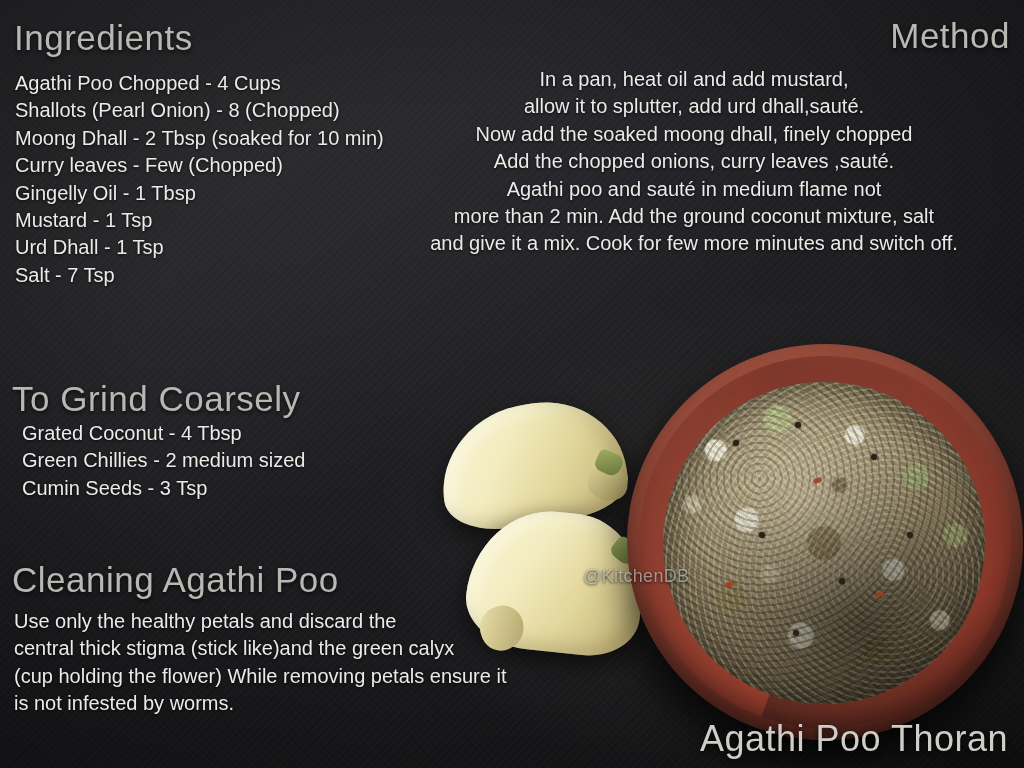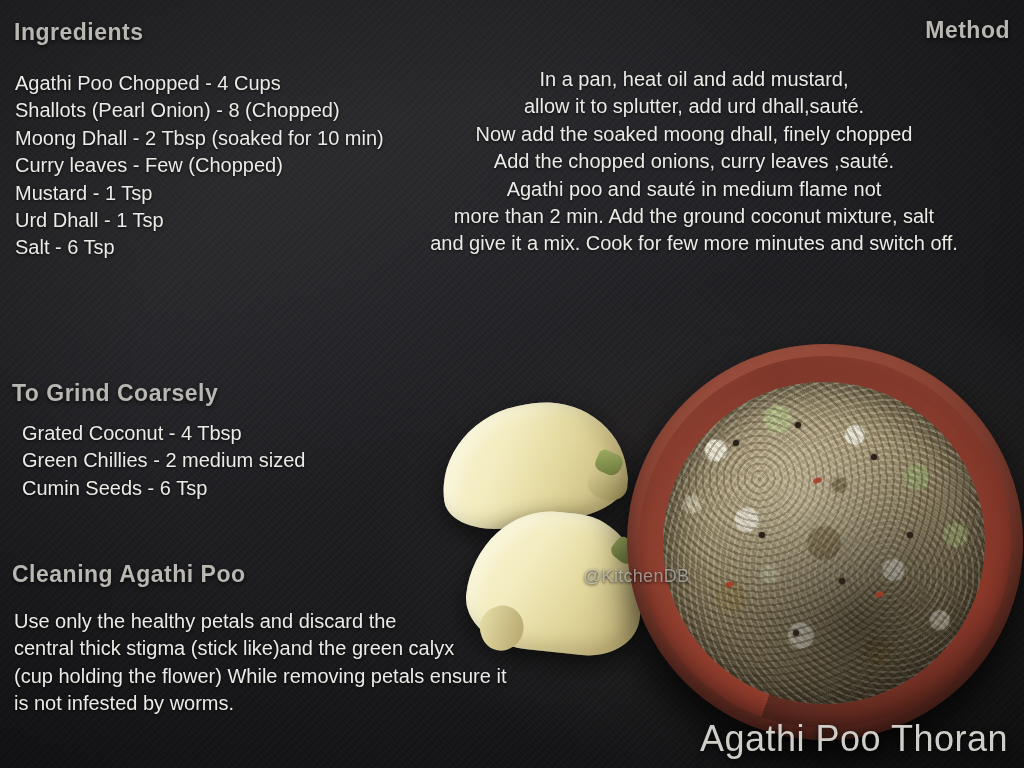--- a/index.html
+++ b/index.html
@@ -36,22 +36,22 @@
     inset: 0;
     background: radial-gradient(ellipse 80% 80% at 50% 50%, rgba(0,0,0,0) 45%, rgba(0,0,0,0.45) 100%);
     pointer-events: none;
   }
 
   .layer { position: absolute; z-index: 5; }
 
   
   .heading {
     color: #b9b7b2;
-    font-size: 23px;
-    font-weight: 700;
+    font-size: 35px;
+    font-weight: 400;
     letter-spacing: 0.5px;
     line-height: 1.05;
     text-shadow: 0 2px 4px rgba(0,0,0,0.7);
     white-space: nowrap;
   }
 
   .body-text {
     color: #eceae6;
     font-size: 20px;
     line-height: 1.37;
@@ -287,30 +287,31 @@
       <div class="chilli-fleck" style="left:62px;  top:200px;"></div>
     </div>
   </div>
 
   <div class="layer heading" id="ingredients-heading">Ingredients</div>
   <div class="layer body-text" id="ingredients-list">
     <div>Agathi Poo Chopped - 4 Cups</div>
     <div>Shallots (Pearl Onion) - 8 (Chopped)</div>
     <div>Moong Dhall - 2 Tbsp (soaked for 10 min)</div>
     <div>Curry leaves - Few (Chopped)</div>
+    <div>Gingelly Oil - 1 Tbsp</div>
     <div>Mustard - 1 Tsp</div>
     <div>Urd Dhall - 1 Tsp</div>
-    <div>Salt - 6 Tsp</div>
+    <div>Salt - 7 Tsp</div>
   </div>
 
   <div class="layer heading" id="grind-heading">To Grind Coarsely</div>
   <div class="layer body-text" id="grind-list">
     <div>Grated Coconut - 4 Tbsp</div>
     <div>Green Chillies - 2 medium sized</div>
-    <div>Cumin Seeds - 6 Tsp</div>
+    <div>Cumin Seeds - 3 Tsp</div>
   </div>
 
   <div class="layer heading" id="cleaning-heading">Cleaning Agathi Poo</div>
   <div class="layer body-text" id="cleaning-text">
     <div>Use only the healthy petals and discard the</div>
     <div>central thick stigma (stick like)and the green calyx</div>
     <div>(cup holding the flower) While removing petals ensure it</div>
     <div>is not infested by worms.</div>
   </div>
 

